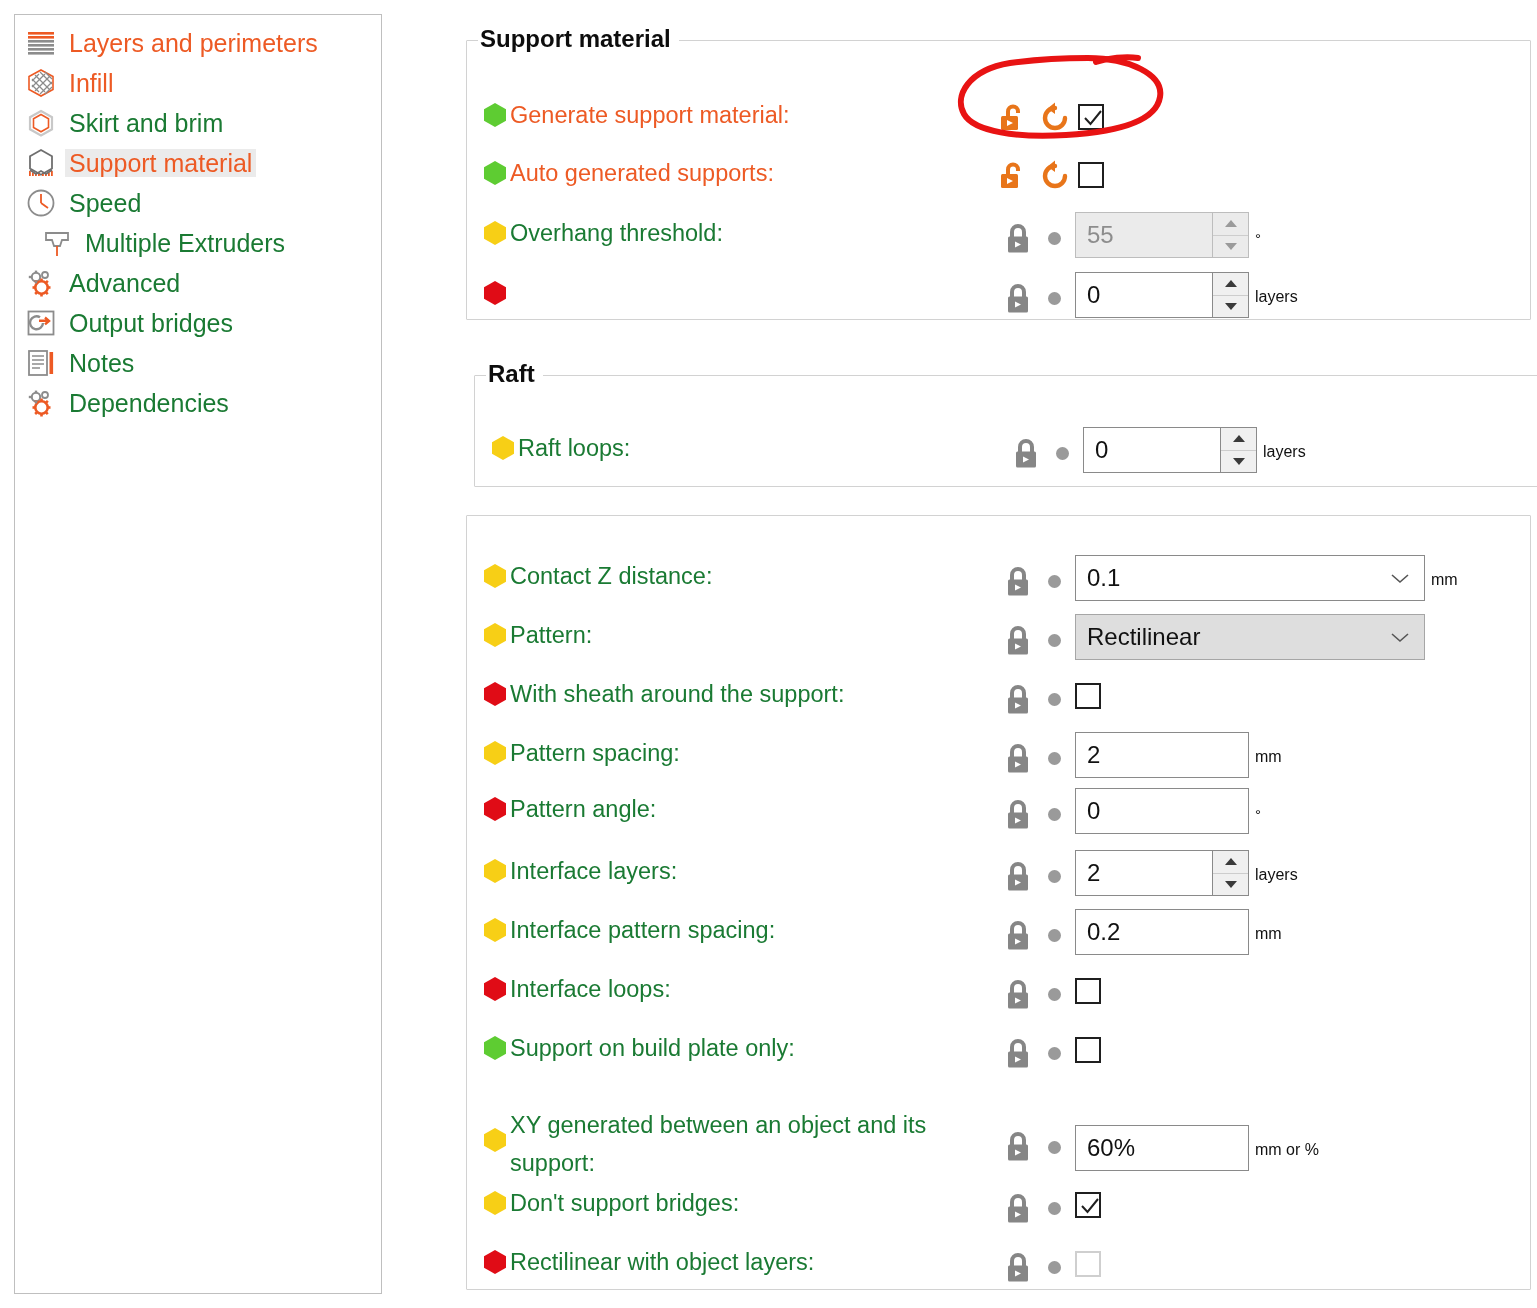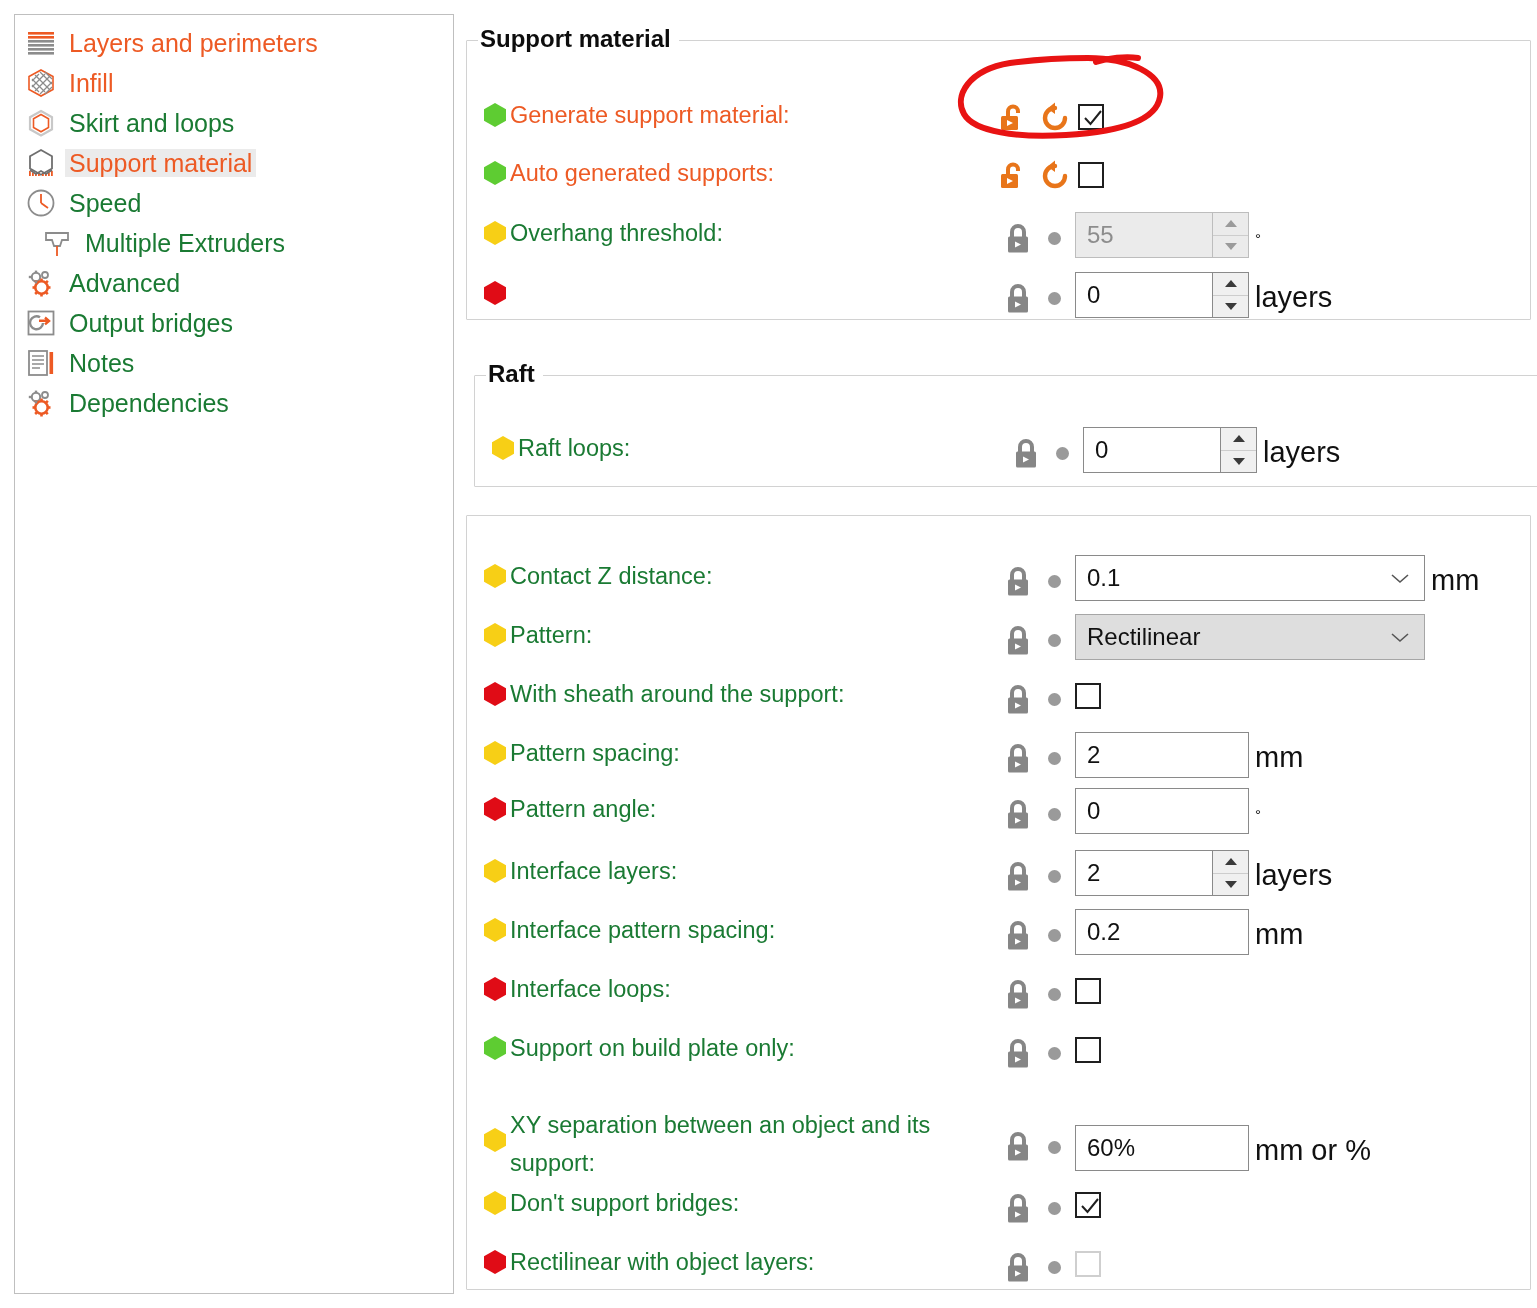--- a/index.html
+++ b/index.html
@@ -6,21 +6,21 @@
   body{
     width:1537px;height:1308px;
     background:#ffffff;
     font-family:"Liberation Sans","DejaVu Sans",sans-serif;
     overflow:hidden;
     position:relative;
   }
 
   
   #sidebar{
-    position:absolute;left:14px;top:14px;width:440px;height:1280px;
+    position:absolute;left:14px;top:14px;width:368px;height:1280px;
     background:#ffffff;border:1px solid #bfbfbf;box-sizing:border-box;
   }
   .nav-item{
     position:relative;display:flex;align-items:center;
     height:40px;padding-left:10px;box-sizing:border-box;cursor:default;
   }
   .nav-icon{
     width:32px;height:32px;flex:0 0 32px;margin-right:8px;
     display:flex;align-items:center;justify-content:center;
   }
@@ -101,21 +101,21 @@
   
   .combo{
     position:absolute;height:46px;border:1px solid #8a8a8a;background:#fff;
     box-sizing:border-box;font-size:24px;color:#111;
     display:flex;align-items:center;padding-left:11px;
   }
   .combo.shaded{background:#dedede;border-color:#a6a6a6;}
   .combo .chev{position:absolute;right:14px;top:50%;transform:translateY(-50%);}
 
   .unit{
-    position:absolute;font-size:29px;color:#111;white-space:nowrap;
+    position:absolute;font-size:16px;color:#111;white-space:nowrap;
     line-height:30px;
   }
   .unit.deg{font-size:15px;}
 
   
   #annot{position:absolute;left:948px;top:50px;pointer-events:none;z-index:5;}
 </style>
 </head>
 <body>
 
@@ -154,21 +154,21 @@
         </span>
         <span class="nav-label orange">Infill</span>
       </div>
       <div class="nav-item" style="top: 88px; position: absolute; left: 0px; width: 100%;">
         <span class="nav-icon">
           <svg width="30" height="30" viewBox="0 0 30 30">
       <polygon points="15,3 26,9.2 26,21.3 15,27.5 4,21.3 4,9.2" fill="none" stroke="#c8c8c8" stroke-width="2.2"></polygon>
       <polygon points="15,6.5 22.5,10.8 22.5,19.5 15,23.8 7.5,19.5 7.5,10.8" fill="none" stroke="#ed5a24" stroke-width="1.6"></polygon>
     </svg>
         </span>
-        <span class="nav-label green">Skirt and loops</span>
+        <span class="nav-label green">Skirt and brim</span>
       </div>
       <div class="nav-item selected" style="top: 128px; position: absolute; left: 0px; width: 100%;">
         <span class="nav-icon">
           <svg width="30" height="30" viewBox="0 0 30 30">
       <polygon points="15,2 26,8.3 26,20.5 15,26.8 4,20.5 4,8.3" fill="none" stroke="#6f6f6f" stroke-width="1.8"></polygon>
       <g fill="#ed5a24">
         <rect x="3" y="23" width="1.8" height="5"></rect>
               <rect x="6" y="24.5" width="1.8" height="3.5"></rect>
         <rect x="9" y="25.5" width="1.8" height="2.5"></rect>
               <rect x="12" y="26" width="1.8" height="2"></rect>
@@ -608,21 +608,21 @@
     <polygon points="12,20.5 18,23.5 12,26.5" fill="#ffffff"></polygon>
   </svg>
         </span>
         <span class="dot" style="left: 588px; top: 532px;"></span>
         <div class="cbx" style="left: 615px; top: 522px;"></div>
         <span class="bullet" style="left: 22px; top: 612px;">
           <svg class="hex" viewBox="0 0 26 26">
             <polygon points="13,1 24,7.3 24,18.7 13,25 2,18.7 2,7.3" fill="#f7cf16"></polygon>
           </svg>
         </span>
-        <div class="rlabel two-line" style="left: 50px; top: 591px;">XY separation between an object and its support:</div>
+        <div class="rlabel two-line" style="left: 50px; top: 591px;">XY generated between an object and its support:</div>
         <span class="lockgray" style="left: 543px; top: 614px;">
           <svg class="lockgray" viewBox="0 0 30 34">
     <path d="M7 16 V11 A8 8 0 0 1 23 11 V16 H19 V11 A4 4 0 0 0 11 11 V16 Z" fill="#868686"></path>
     <rect x="5" y="15.5" width="20" height="16" rx="1.5" fill="#868686"></rect>
     <polygon points="12,20.5 18,23.5 12,26.5" fill="#ffffff"></polygon>
   </svg>
         </span>
         <span class="dot" style="left: 588px; top: 626px;"></span>
         <div class="tfield" style="left: 615px; top: 610px; width: 174px;">
           <span>60%</span>

